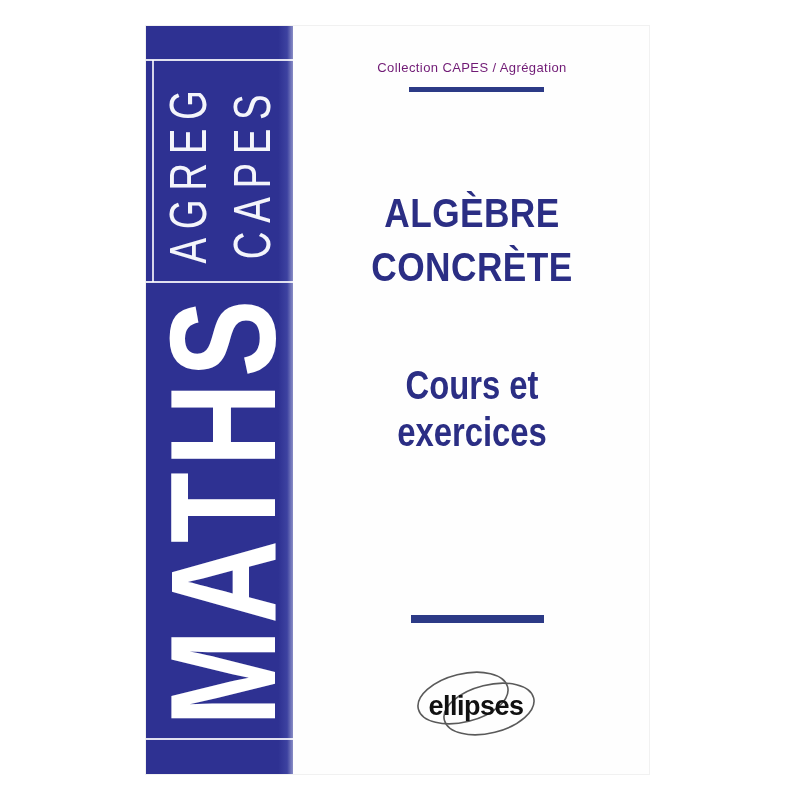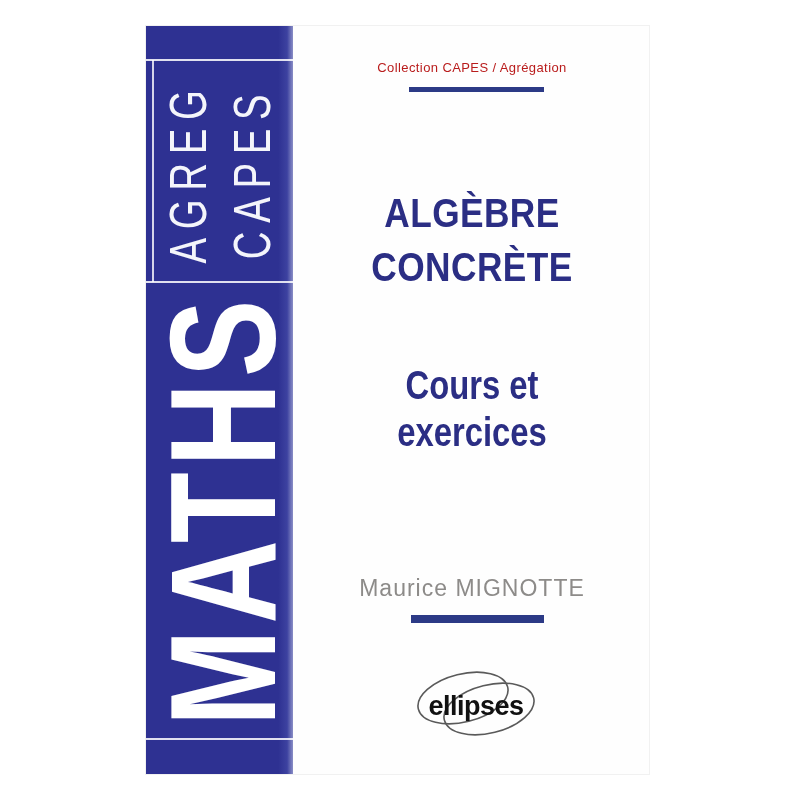--- a/index.html
+++ b/index.html
@@ -32,21 +32,21 @@
     color:#f4f5fb;font-size:40px;font-weight:400;letter-spacing:9px;margin-right:-9px;
     white-space:nowrap;transform:rotate(-90deg) scaleY(1.28) scaleX(0.96);
   }
   .vert-bold{
     color:#ffffff;font-size:118px;font-weight:bold;letter-spacing:6px;margin-right:-6px;
     white-space:nowrap;transform:rotate(-90deg) scaleY(1.28) scaleX(0.98);
   }
   
   .collection{
     position:absolute;left:150px;top:34px;width:352px;text-align:center;
-    font-size:13px;color:#b91c1c;letter-spacing:0.4px;
+    font-size:13px;color:#701a75;letter-spacing:0.4px;
   }
   .bar1{
     position:absolute;left:263px;top:61px;width:135px;height:5px;background:#2c3a86;
   }
   .title{
     position:absolute;left:150px;top:160px;width:352px;text-align:center;
     font-size:41px;line-height:54px;font-weight:bold;color:#2b2e84;
     letter-spacing:0.5px;transform:scaleX(0.86);transform-origin:50% 50%;
   }
   .title span{display:block;}
@@ -91,21 +91,20 @@
   <div class="collection">Collection CAPES / Agrégation</div>
   <div class="bar1"></div>
 
   <div class="title">
     <span>ALGÈBRE</span>
     <span>CONCRÈTE</span>
   </div>
 
   <div class="subtitle">Cours et exercices</div>
 
-  <div class="author">Maurice MIGNOTTE</div>
   <div class="bar2"></div>
 
   <svg class="logo" viewBox="0 0 140 82">
     <g stroke="#5a5a5a" stroke-width="1.6" fill="none">
       <ellipse cx="57" cy="36" rx="46" ry="24" transform="rotate(-14 57 36)"></ellipse>
       <ellipse cx="83" cy="47" rx="46" ry="24" transform="rotate(-14 83 47)"></ellipse>
     </g>
     <text x="70" y="53" text-anchor="middle" font-size="27" font-weight="bold" fill="#111111" letter-spacing="-0.5" font-family="Liberation Sans, sans-serif">ellipses</text>
   </svg>
 

